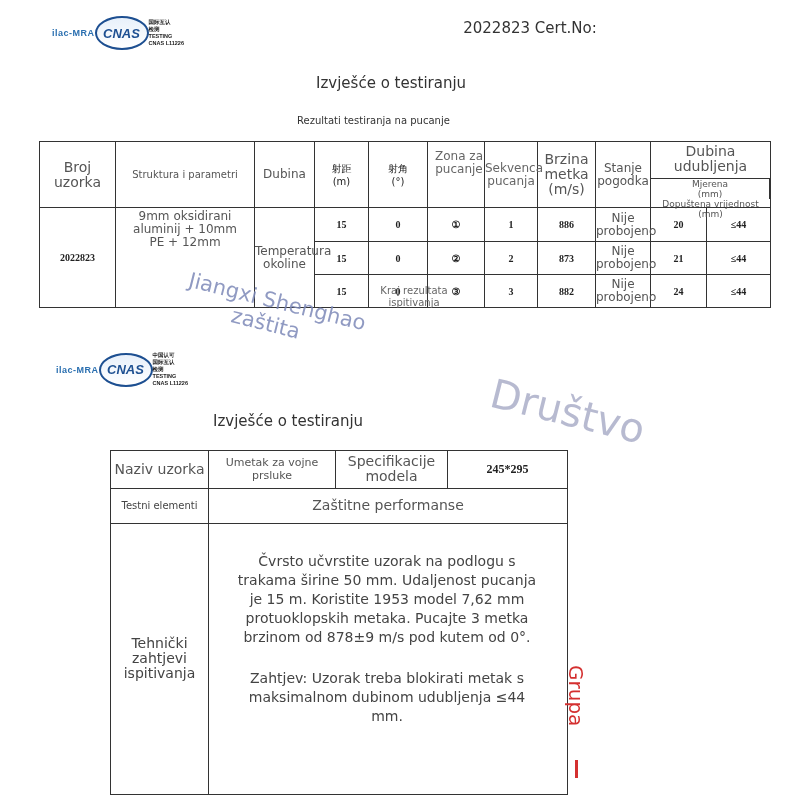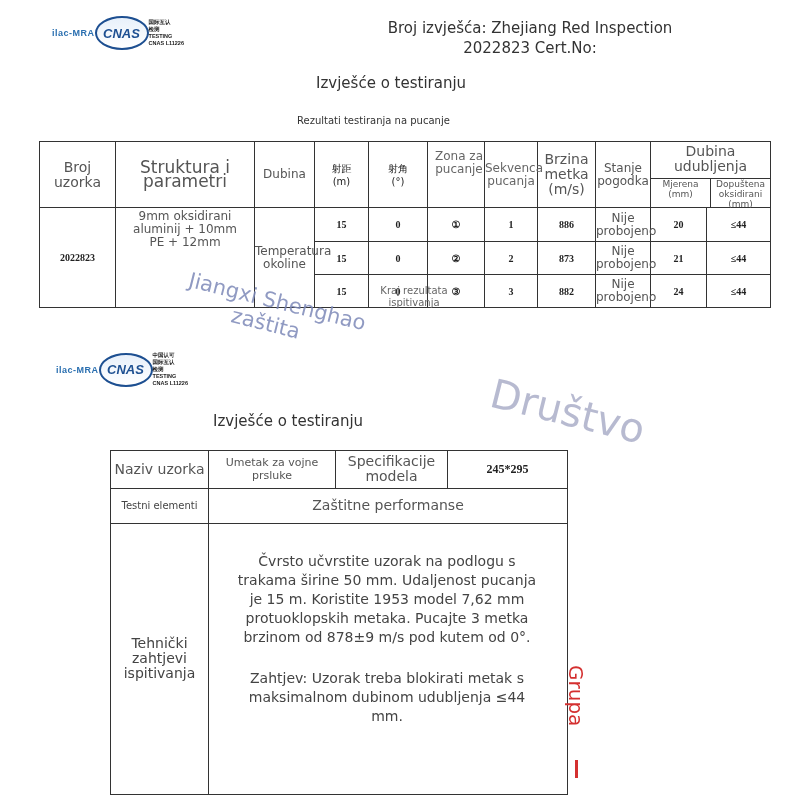--- a/index.html
+++ b/index.html
@@ -38,21 +38,20 @@
   <span class="cnas">CNAS</span>
   <div class="cnas-text">
     <div>国际互认</div>
     <div>检测</div>
     <div>TESTING</div>
     <div>CNAS L11226</div>
   </div>
 </div>
 
 <div class="abs header-title" style="left:340px; top:18px; width:380px;">
-  <div>Broj izvješća: Zhejiang Red Inspection</div>
   <div>2022823 Cert.No:</div>
 </div>
 
 <div class="abs section-title" style="left:316px; top:74px;">Izvješće o testiranju</div>
 <div class="abs small-title" style="left:297px; top:115px;">Rezultati testiranja na pucanje</div>
 
 <table class="t" style="left:39px; top:141px; width:731px; height:159px;">
   <colgroup>
     <col style="width:76px">
       <col style="width:139px">
@@ -62,48 +61,48 @@
       <col style="width:57px">
       <col style="width:53px">
       <col style="width:58px">
       <col style="width:55px">
       <col style="width:56px">
       <col style="width:64px">
   </colgroup>
   <tbody>
       <tr style="height:58px;">
     <td rowspan="1"><span class="sans-lg">Broj uzorka</span></td>
-    <td><span class="sans-gray" style="font-size:17px">Struktura i parametri</span></td>
+    <td><span class="sans-gray" style="font-size:10px">Struktura i parametri</span></td>
     <td><span class="sans-gray">Dubina</span></td>
     <td>
           <div class="cn">射距</div>
           <div class="cn">(m)</div>
         </td>
     <td>
           <div class="cn">射角</div>
           <div class="cn">(°)</div>
         </td>
     <td>
           <span class="sans-gray" style="position:absolute; left:-4px; top:8px; width:70px; color:#666;">Zona za pucanje</span>
         </td>
     <td><span class="sans-gray" style="color:#666;">Sekvenca pucanja</span></td>
     <td>
           <div class="sans-lg">Brzina metka</div>
           <div class="sans-lg">(m/s)</div>
         </td>
     <td><span class="sans-gray">Stanje pogodka</span></td>
     <td colspan="2" style="padding:0;">
       <div class="sans-lg" style="border-bottom:1px solid #333; padding:2px 0 4px 0;">Dubina udubljenja</div>
-      <div style="display:flex; height:28px;">
+      <div style="display:flex; height:28px;flex-direction:column;">
         <div style="flex:1; border-right:1px solid #333; font-size:9px; color:#555; line-height:10px;">
               <div>Mjerena</div>
               <div>(mm)</div>
             </div>
         <div style="flex:1; font-size:9px; color:#555; line-height:10px;">
-              <div>Dopuštena oksidirani</div>
+              <div>Dopuštena vrijednost</div>
               <div>(mm)</div>
             </div>
       </div>
     </td>
   </tr>
   <tr style="height:34px;">
     <td rowspan="3" class="serif">2022823</td>
     <td rowspan="3">
           <span class="sans-gray" style="position:absolute; top:2px; left:10px; right:10px;">9mm oksidirani aluminij + 10mm PE + 12mm</span>
         </td>

